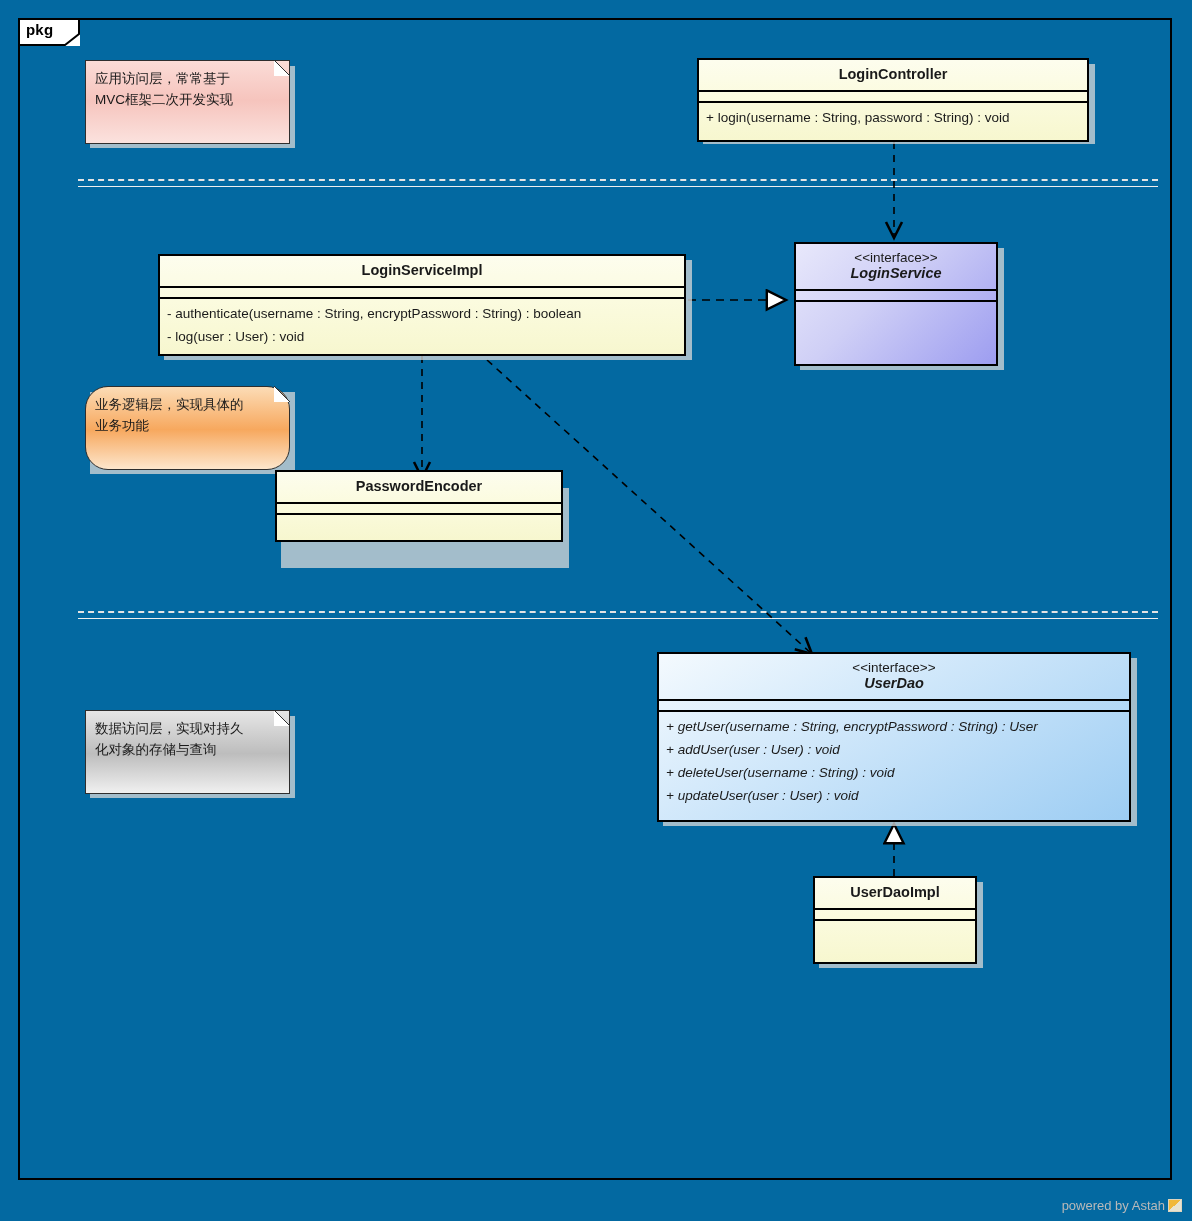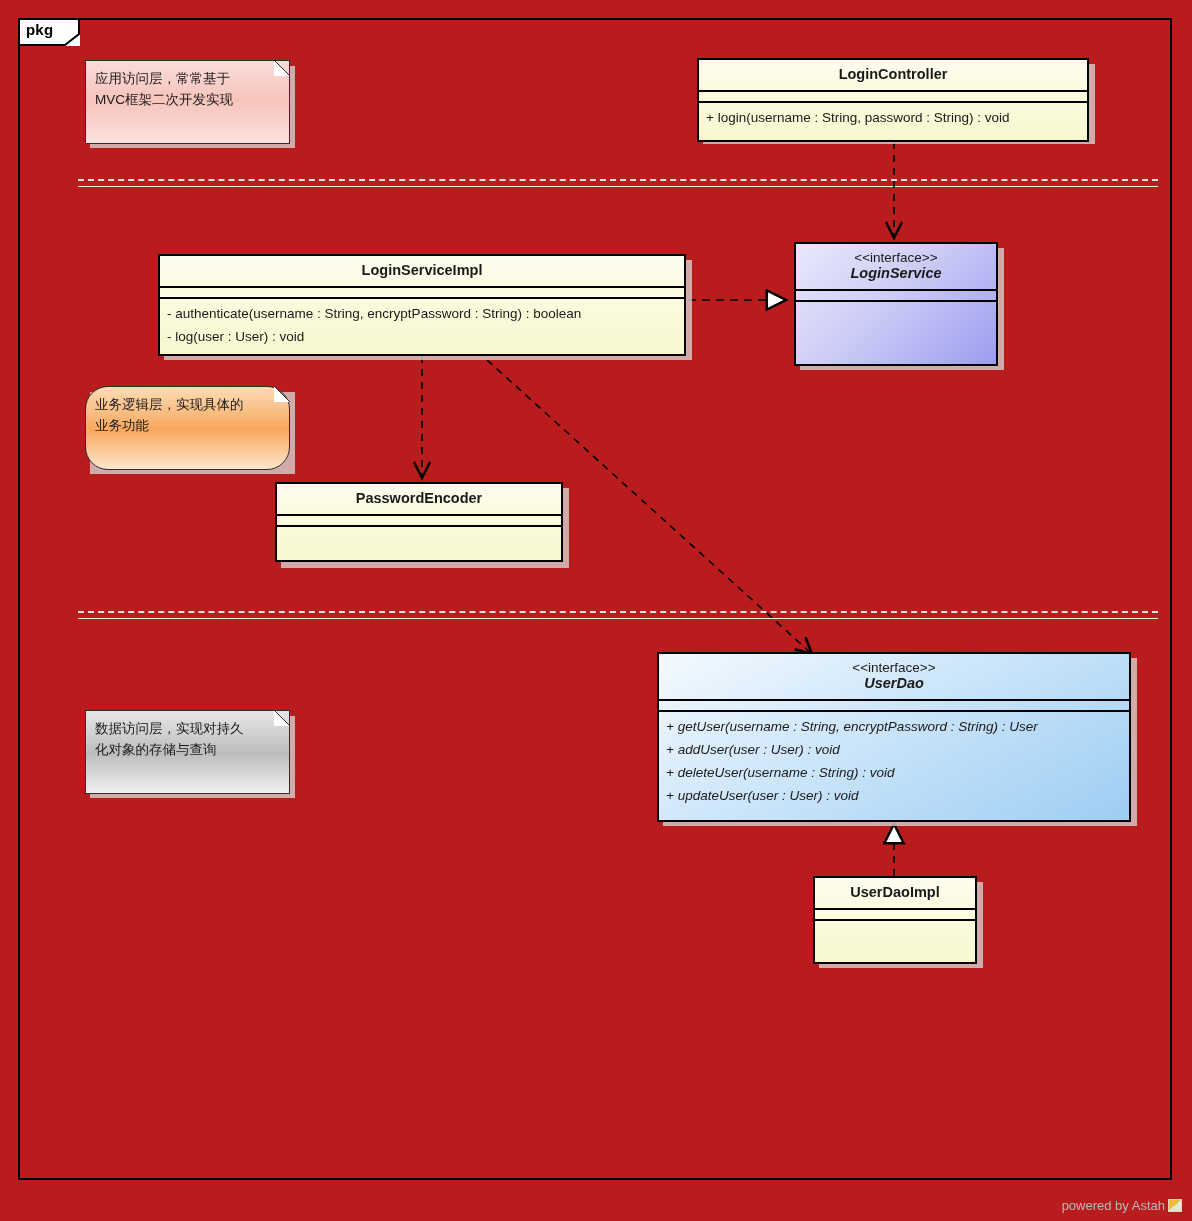--- a/index.html
+++ b/index.html
@@ -10,21 +10,21 @@
   body {
     font-family: "Liberation Sans", sans-serif;
     width: 1192px;
     height: 1221px;
     overflow: hidden;
   }
   #canvas {
     position: relative;
     width: 1192px;
     height: 1221px;
-    background: #b91c1c;
+    background: #0369a1;
   }
 
   
   .pkg-frame {
     position: absolute;
     left: 18px;
     top: 18px;
     width: 1154px;
     height: 1162px;
     border: 2px solid #000000;
@@ -281,21 +281,21 @@
   <div class="shadow-plate" style="left:800px; top:248px; width:204px; height:122px;"></div>
   <div class="uml fill-iface-purple" style="left:794px; top:242px; width:204px; height:124px;">
     <div class="title">
       <span class="stereo">&lt;&lt;interface&gt;&gt;</span>
       <span class="iface-name">LoginService</span>
     </div>
     <div class="attrs"></div>
   </div>
 
   <div class="shadow-plate" style="left:281px; top:488px; width:288px; height:80px;"></div>
-  <div class="uml fill-class" style="left:275px; top:482px; width:288px; height:80px;">
+  <div class="uml fill-class" style="left:275px; top:470px; width:288px; height:72px;">
     <div class="title">PasswordEncoder</div>
     <div class="attrs"></div>
   </div>
 
   <div class="shadow-plate" style="left:663px; top:658px; width:474px; height:168px;"></div>
   <div class="uml fill-iface-blue" style="left:657px; top:652px; width:474px; height:170px;">
     <div class="title">
       <span class="stereo">&lt;&lt;interface&gt;&gt;</span>
       <span class="iface-name">UserDao</span>
     </div>

